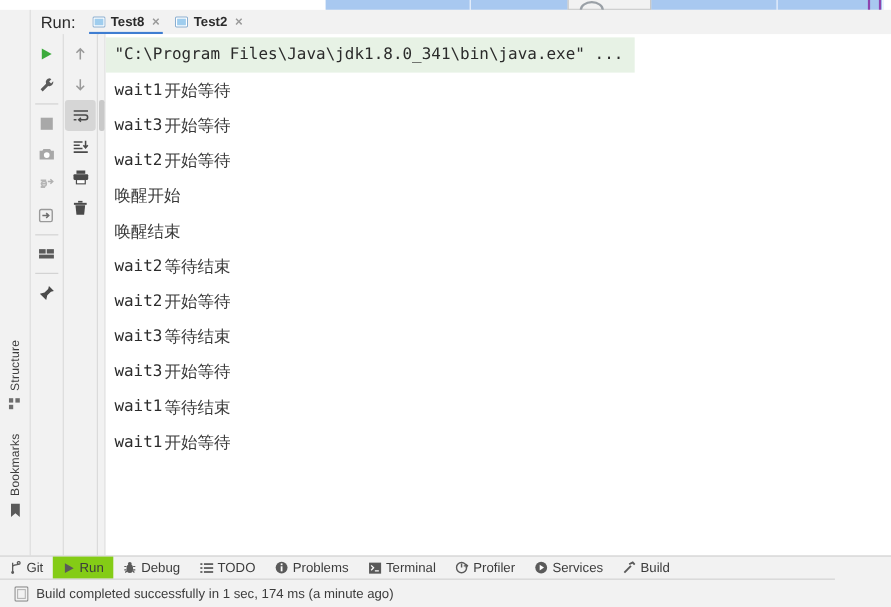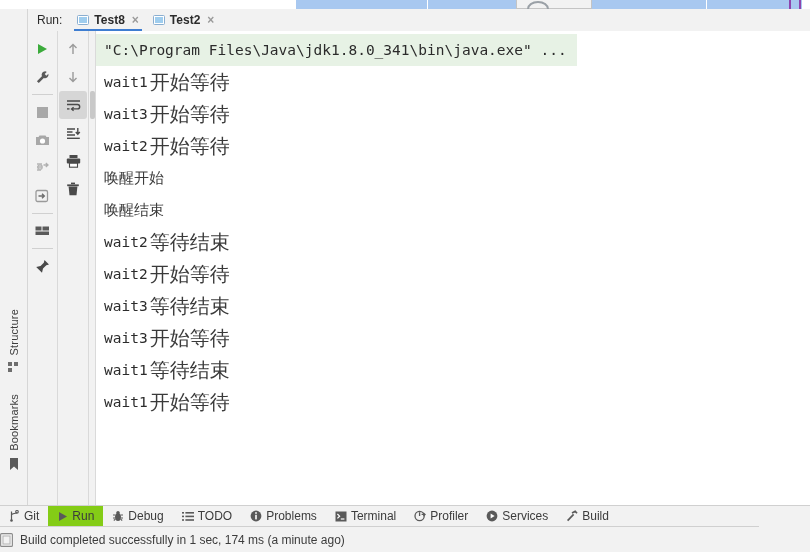--- a/index.html
+++ b/index.html
@@ -139,21 +139,21 @@
     left: 28px; top: 0;
     width: 782px;
     height: 22px;
     background: #f2f2f2;
     display: flex;
     align-items: center;
     box-sizing: border-box;
   }
   #run-label {
     padding: 0 8px 0 9px;
-    font-size: 12px;
+    font-size: 15px;
     color: #2b2b2b;
   }
   .tab {
     height: 22px;
     display: flex;
     align-items: center;
     gap: 5px;
     padding: 0 7px;
     font-size: 12px;
     color: #2b2b2b;
@@ -217,21 +217,21 @@
     background: #e7f2e5;
     color: #2b2b2b;
     display: inline-flex;
     padding-right: 10px;
   }
   .cline.exit {
     color: #000080;
   }
   .cn {
     font-family: "DejaVu Sans", "Liberation Sans", sans-serif;
-    font-size: 20px;
+    font-size: 15px;
     color: #3a3a3a;
     margin-left: 2px;
   }
   .cn-only {
     font-family: "DejaVu Sans", "Liberation Sans", sans-serif;
     font-size: 15px;
     color: #3a3a3a;
   }
   .cline.blank { height: 32px; }
 
@@ -264,20 +264,21 @@
   #status-bar {
     position: absolute;
     left: 0; bottom: 0;
     width: 759px;
     height: 26px;
     background: #f2f2f2;
     border-top: 1px solid #d0d0d0;
     display: flex;
     align-items: center;
     gap: 7px;
+    padding-left: 13px;
     box-sizing: border-box;
     font-size: 12px;
     color: #3c3c3c;
   }
 
   svg { display: block; shape-rendering: geometricPrecision; }
 </style>
 </head>
 <body>
 

